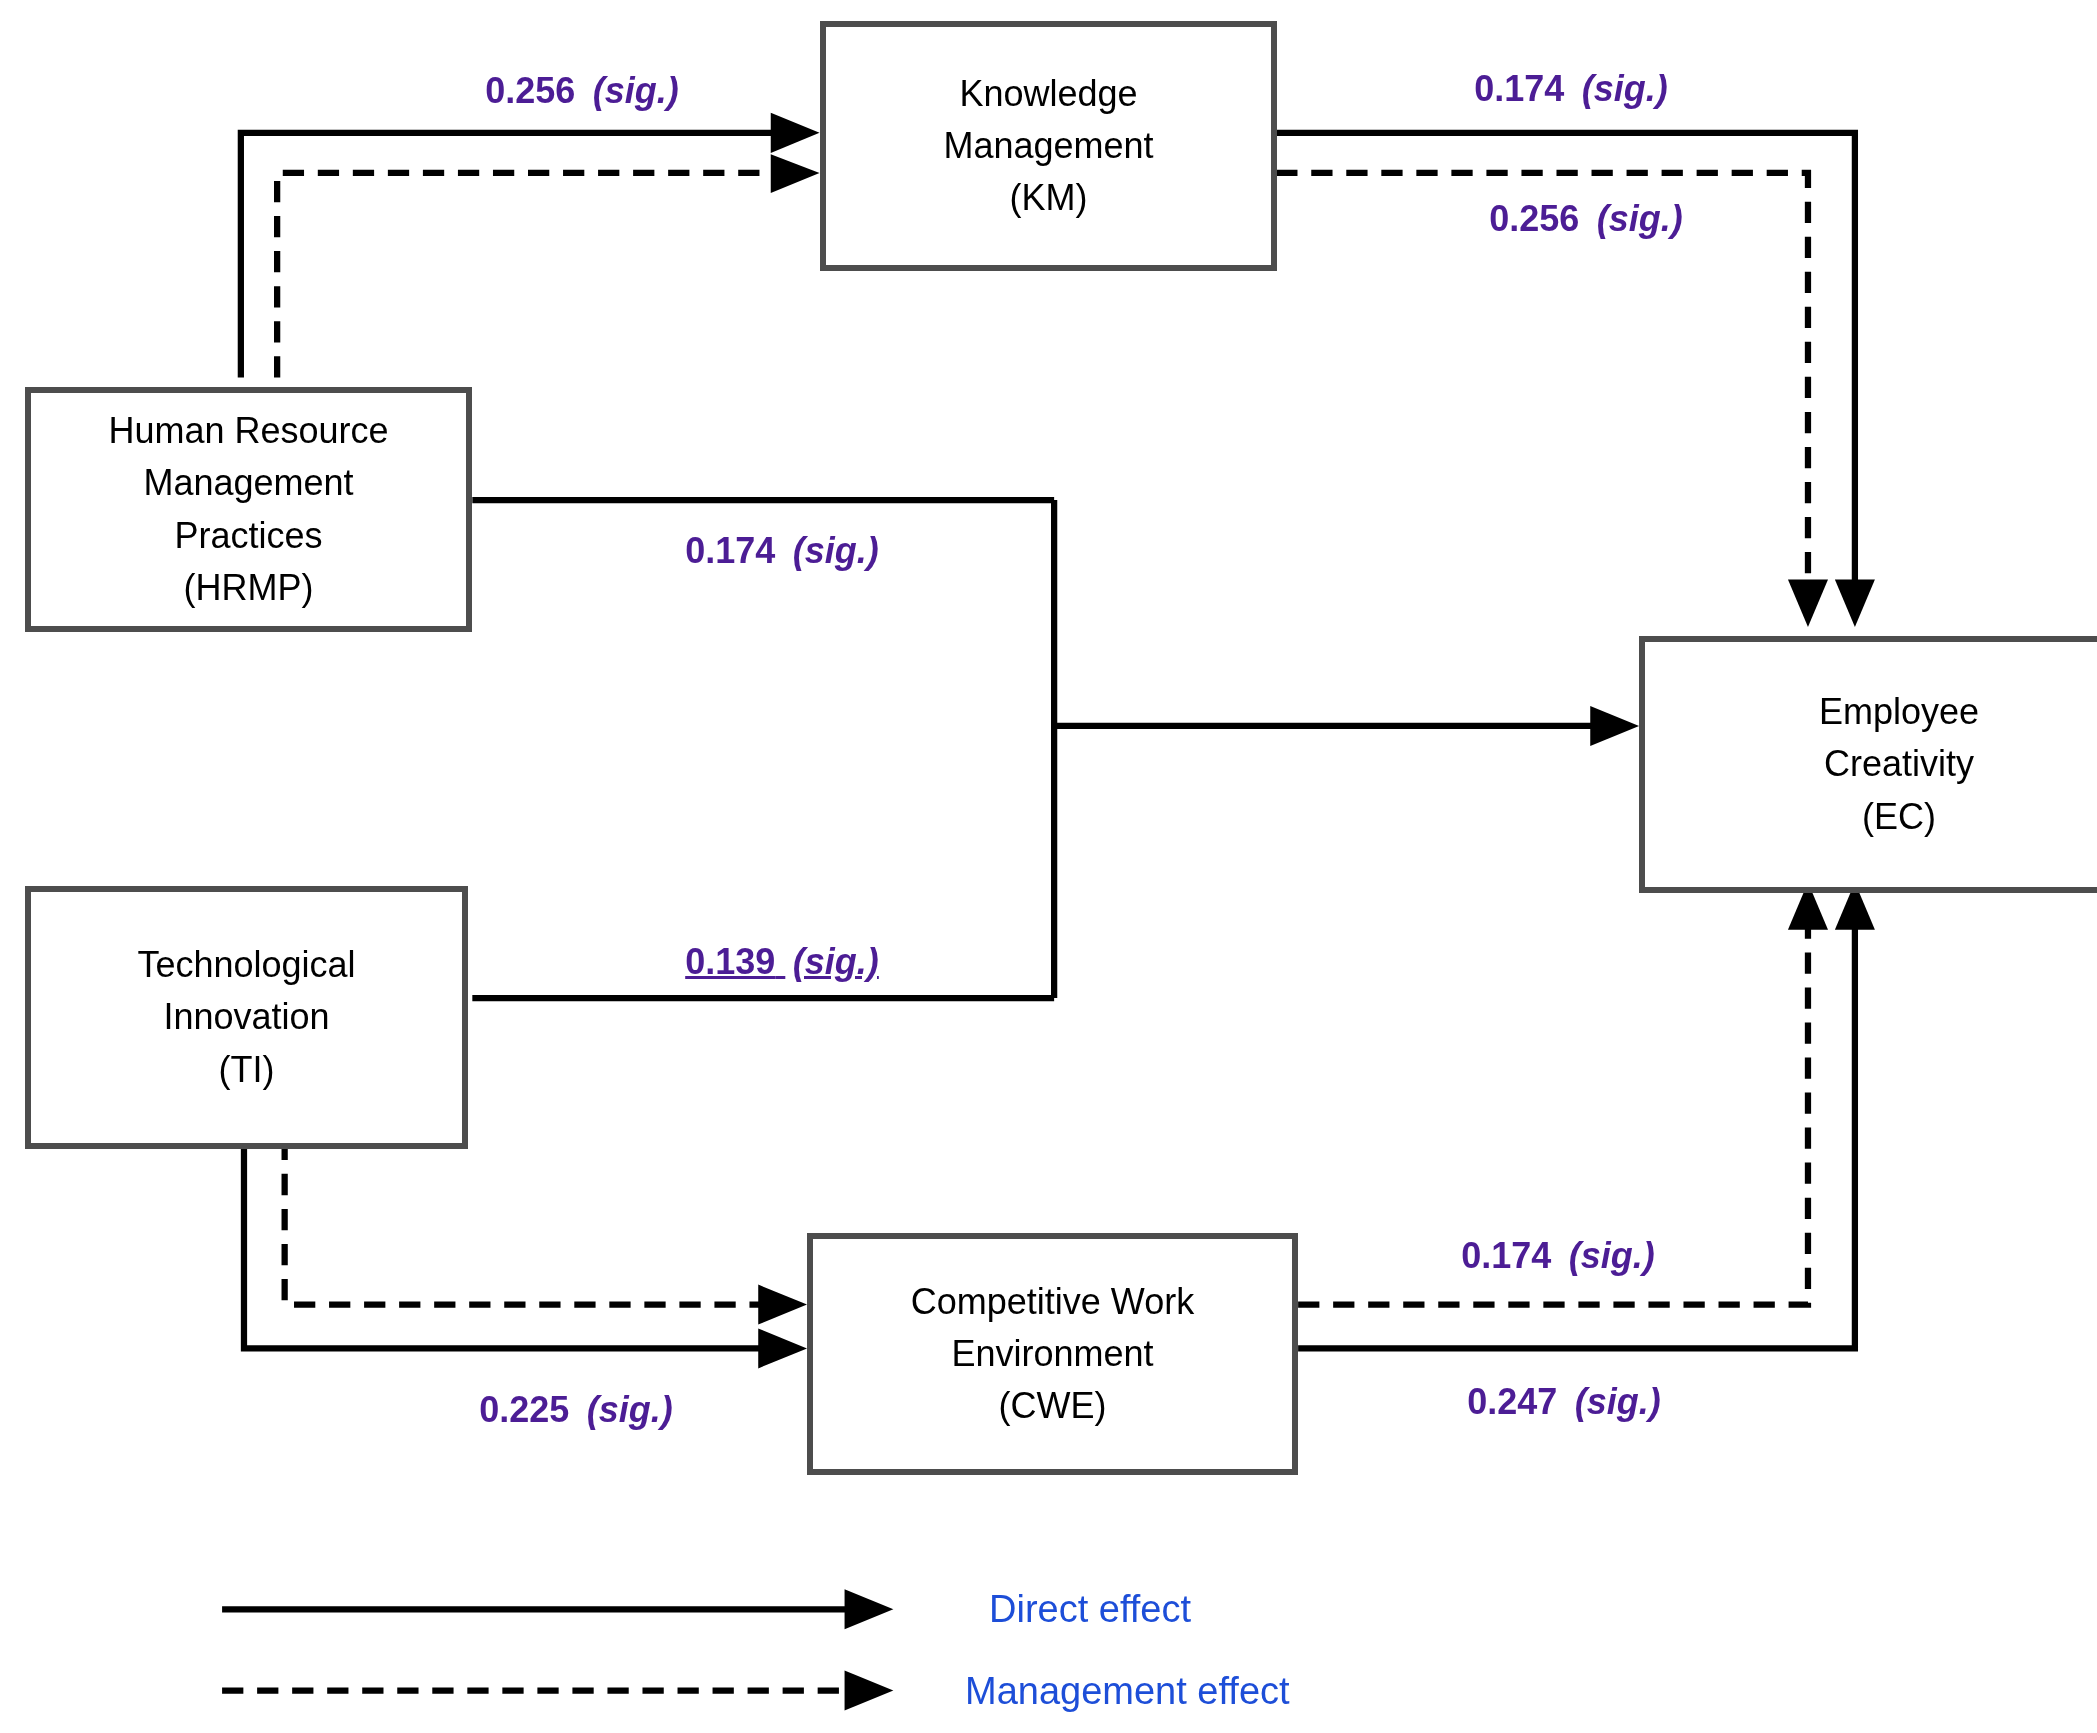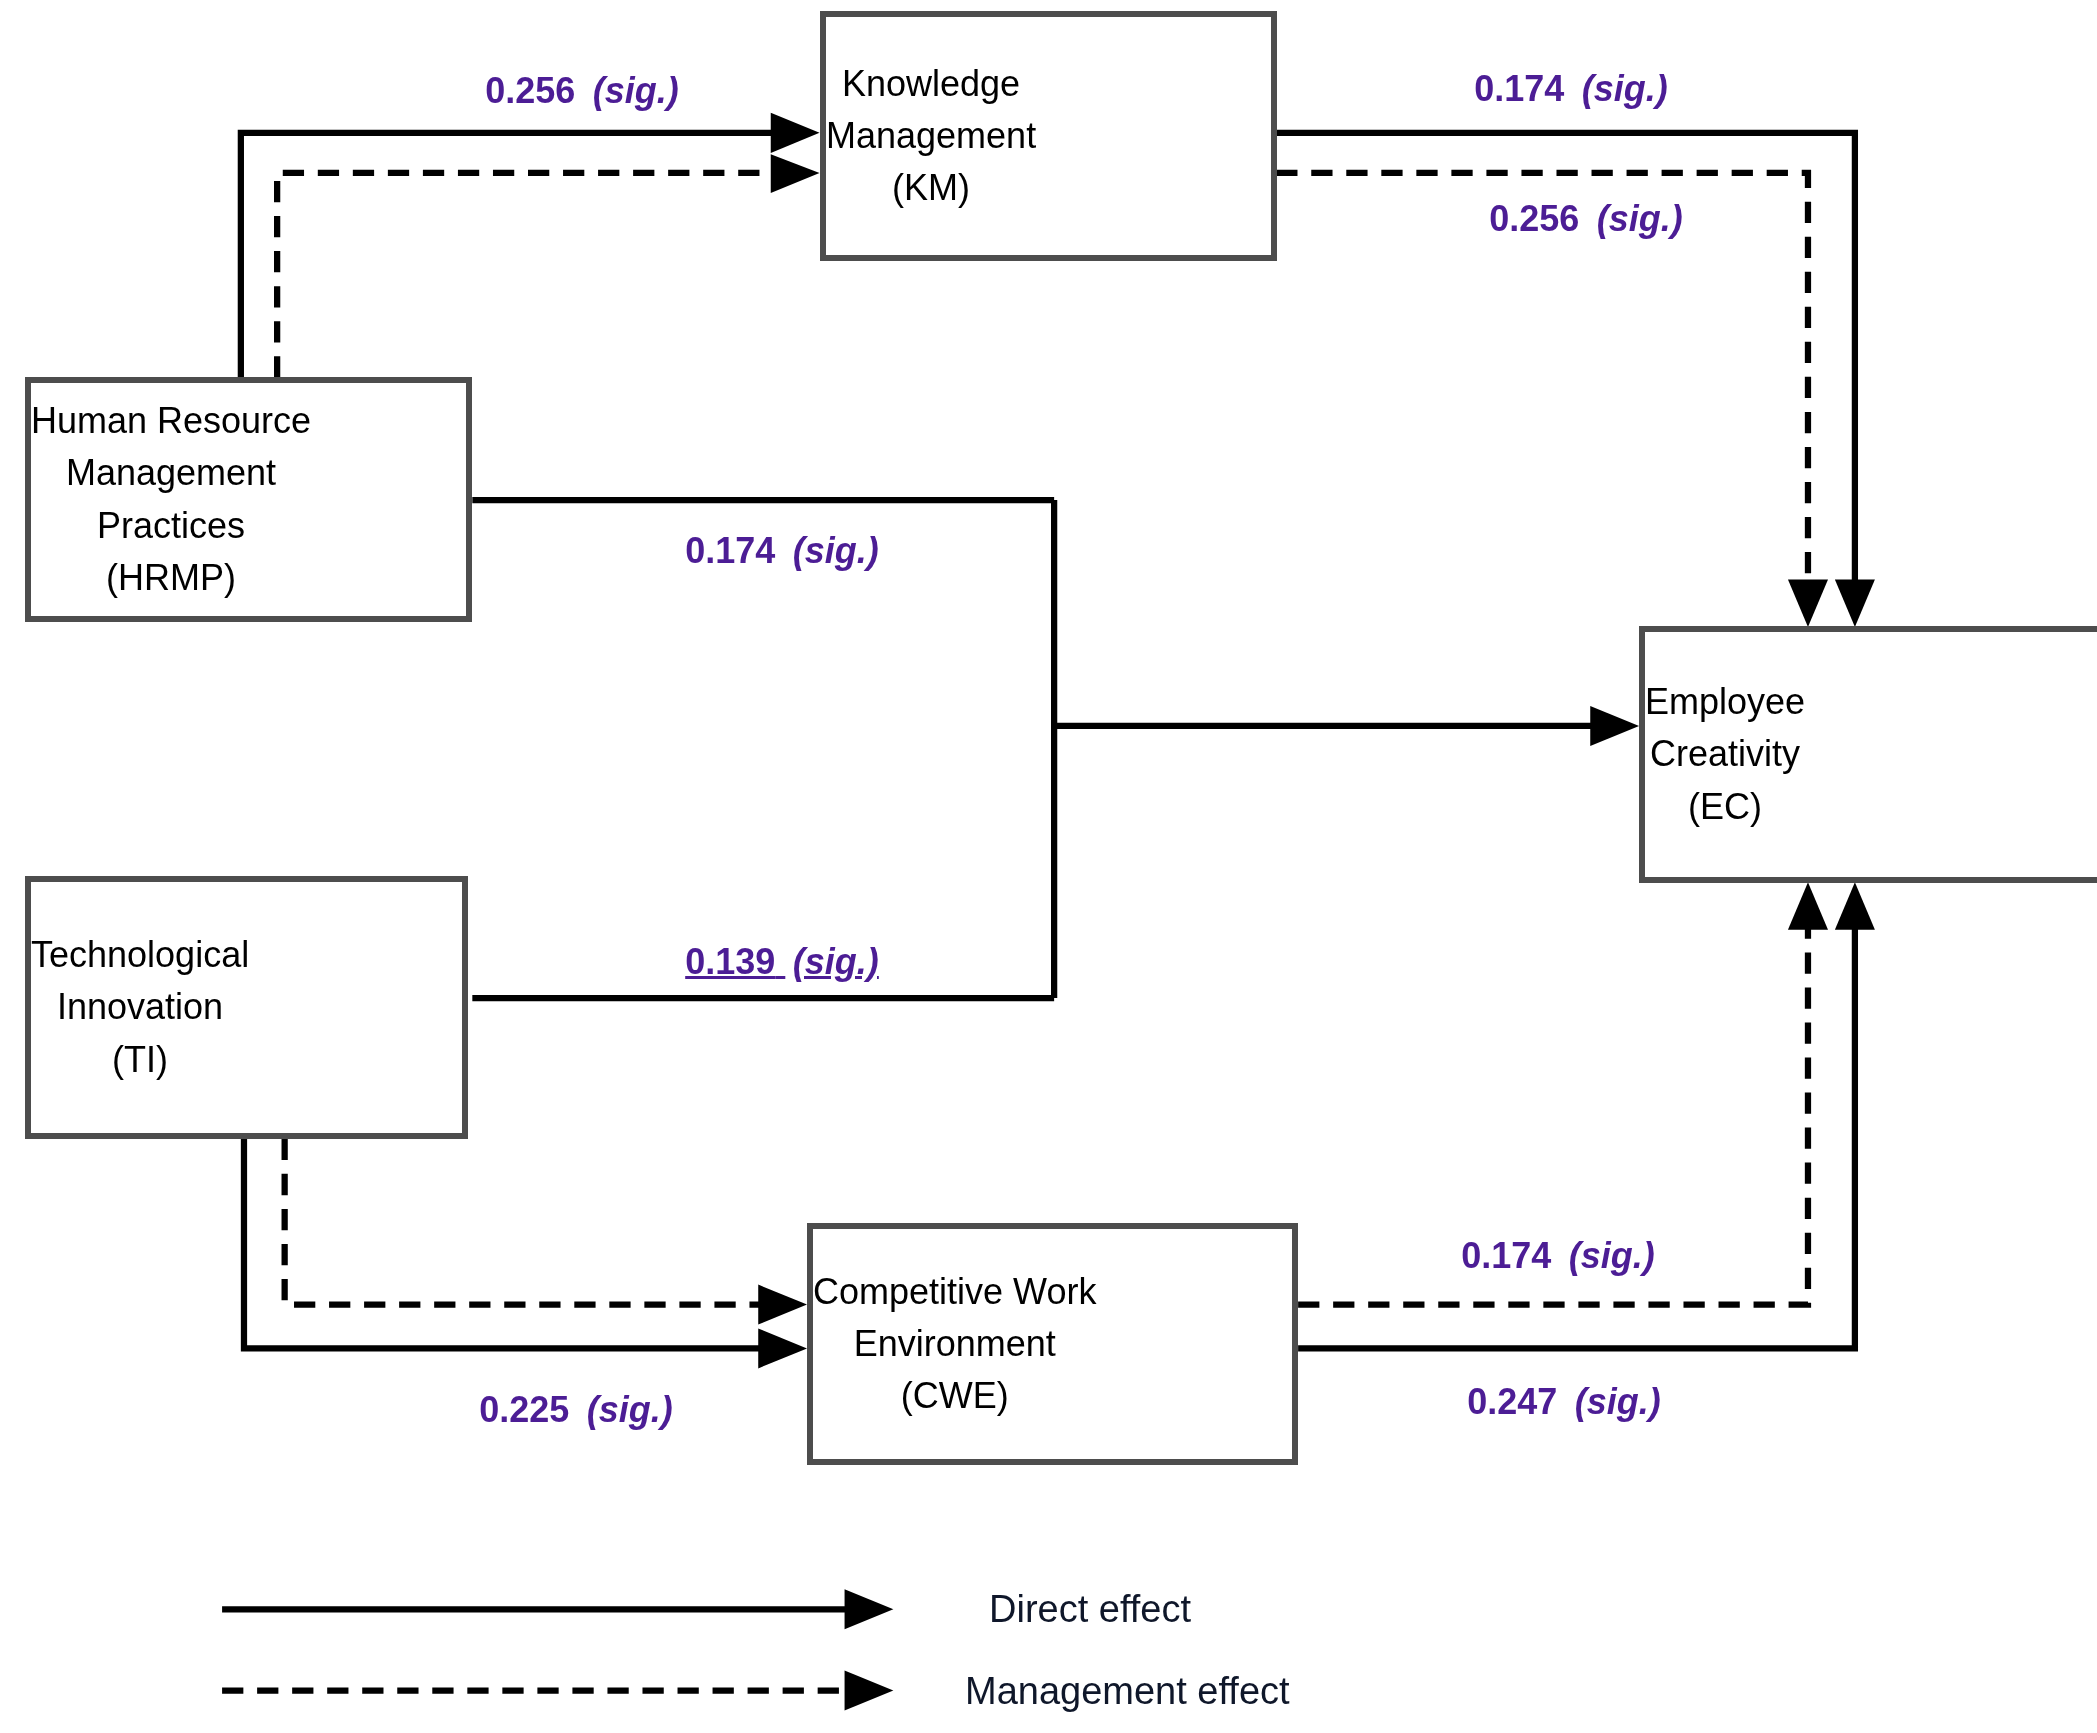--- a/index.html
+++ b/index.html
@@ -27,21 +27,23 @@
     width: 2097px;
     height: 1734px;
   }
   .node {
     position: absolute;
     background: #ffffff;
     border: 6.3px solid #4d4d4d;
     box-sizing: border-box;
     display: flex;
     align-items: center;
+    justify-content: center;
     text-align: center;
+    margin-top: 10px;
   }
   .node .node-label {
     font-size: 36px;
     line-height: 1.45;
     white-space: pre-line;
     color: #000000;
     font-weight: 400;
     letter-spacing: 0px;
   }
   .edge-label {
@@ -59,21 +61,21 @@
     font-weight: 700;
     font-style: italic;
     margin-left: 7.5px;
   }
   .legend-label {
     position: absolute;
     transform: translateY(-50%);
     white-space: nowrap;
     font-size: 38px;
     font-weight: 400;
-    color: #0f172a;
+    color: #1d4ed8;
   }
 </style>
 </head>
 <body>
 
 <div class="canvas">
 
   <svg class="wires" viewBox="0 0 3352 2771" fill="none" stroke="#000000" stroke-width="10">
 
     <path d="M 385 603 L 385 212 L 1245 212"></path>

